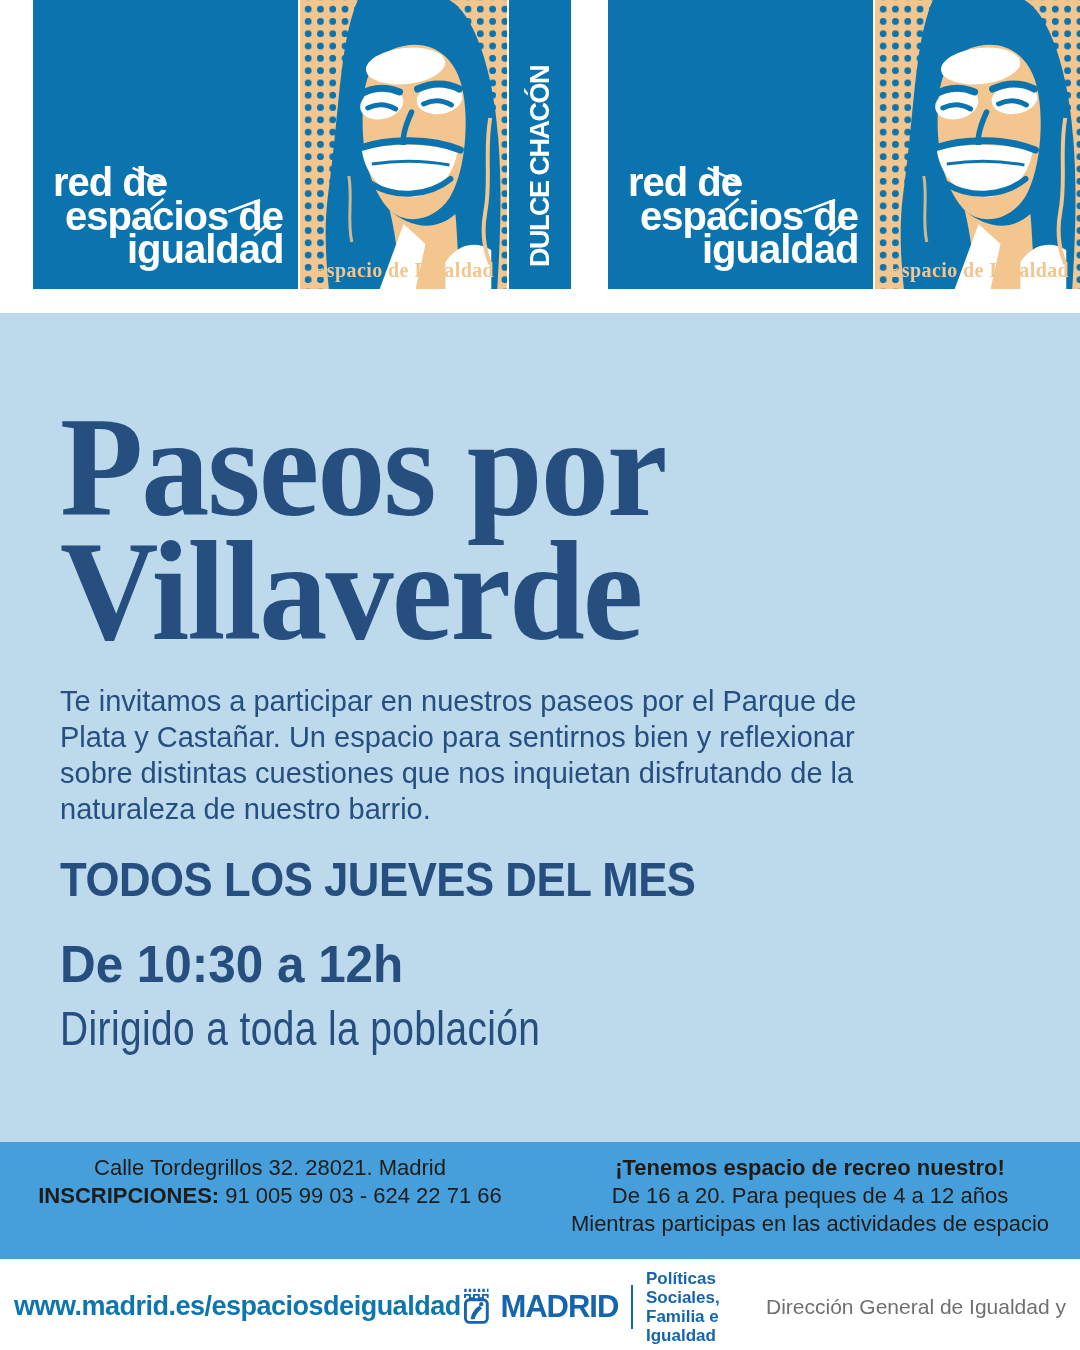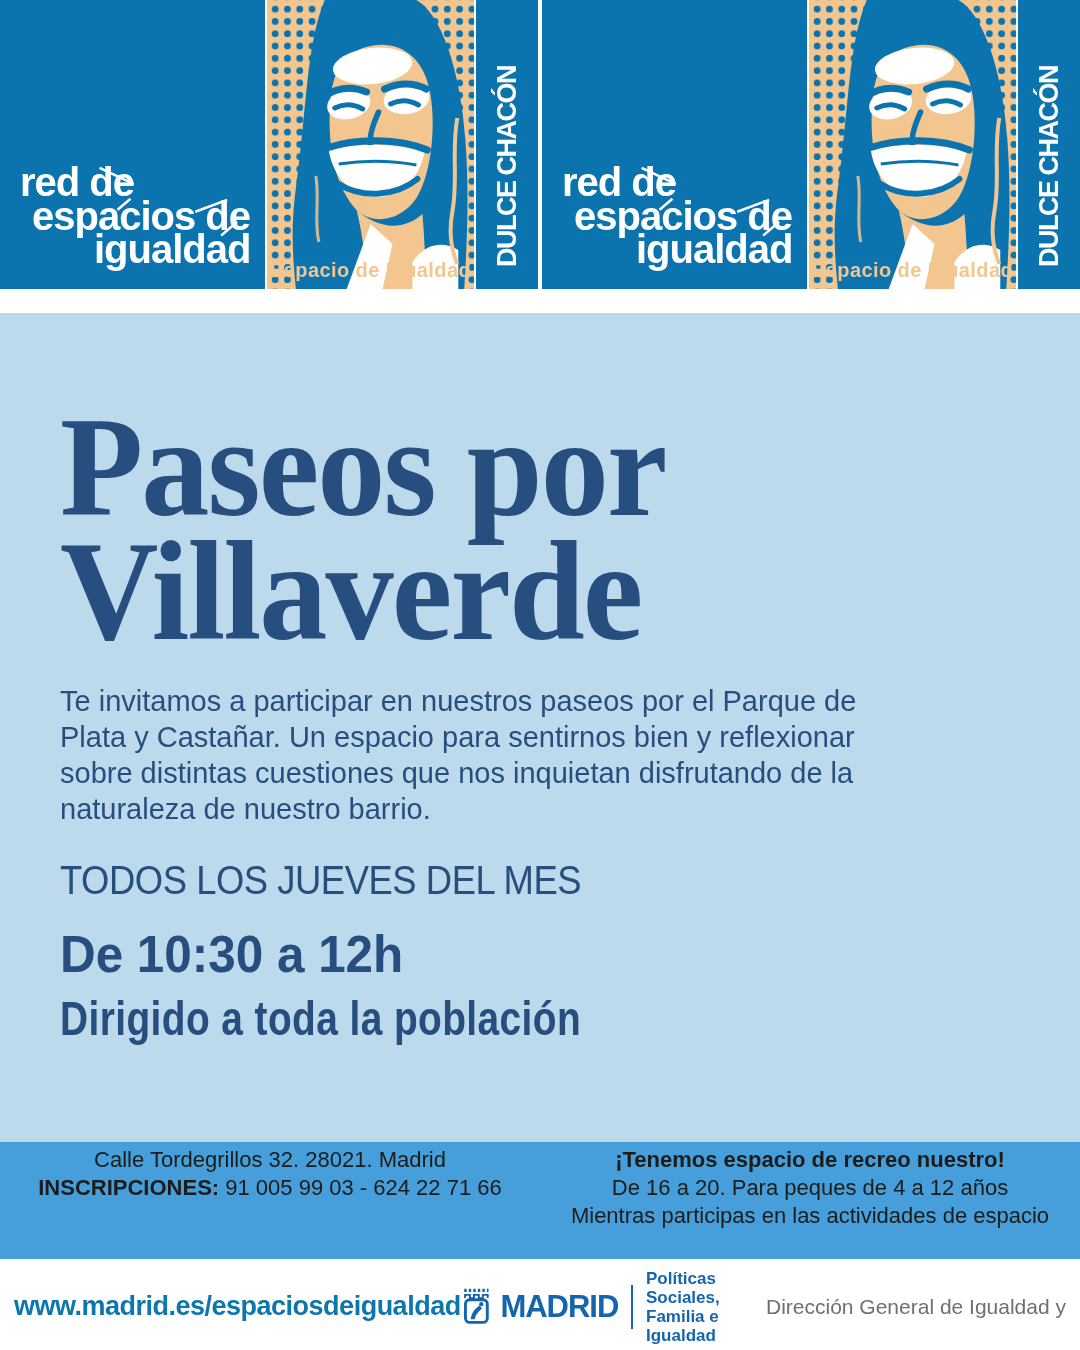--- a/index.html
+++ b/index.html
@@ -7,58 +7,58 @@
     --title-blue:#264f80; --footer-link-blue:#0e76ae; --madrid-blue:#1565ae;
     --gray:#6e6f71; --text-dark:#1c1c1a; --white:#ffffff;
   }
   *{margin:0;padding:0;box-sizing:border-box;}
   html,body{width:1080px;height:1350px;background:#fff;}
   body{font-family:"Liberation Sans","DejaVu Sans",sans-serif;overflow:hidden;}
   .poster{position:relative;width:1080px;height:1350px;background:#fff;}
 
   
   .header{position:absolute;top:0;left:0;width:1080px;height:289px;display:flex;gap:4px;background:#fff;}
-  .logo-block{width:538px;height:289px;display:flex;gap:2px;background:#fff;}
+  .logo-block{width:538px;height:289px;display:flex;gap:2px;background:#fff;margin-left:33px;}
   .logo-left{position:relative;width:266px;height:289px;background:var(--header-blue);overflow:hidden;}
   .logo-lines{position:absolute;inset:0;color:#fff;font-weight:bold;font-size:40px;letter-spacing:-1px;}
   .logo-l1{position:absolute;left:20px;top:160px;}
   .logo-l2{position:absolute;left:32px;top:194px;}
   .logo-l3{position:absolute;left:94px;top:227px;}
   .connectors{position:absolute;inset:0;width:100%;height:100%;}
 
   .portrait{position:relative;width:208px;height:289px;background-color:var(--tan);
     background-image:radial-gradient(circle,var(--header-blue) 3.2px,rgba(0,0,0,0) 3.8px);
-    background-size:12.3px 12.3px;background-position:2px 3px;overflow:hidden;}
+    background-size:12.3px 12.3px;background-position:2px 3px;overflow:hidden;font-family:Liberation Serif, serif;}
   .portrait svg{position:absolute;inset:0;width:100%;height:100%;}
   .espacio-label{position:absolute;left:0;right:0;bottom:7px;text-align:center;color:var(--tan);
     font-weight:bold;font-size:20px;letter-spacing:.4px;white-space:nowrap;z-index:2;}
 
   .strip{position:relative;width:62px;height:289px;background:var(--header-blue);}
   .vert-name{position:absolute;bottom:22px;left:50%;transform:translateX(-50%) rotate(180deg);
     writing-mode:vertical-rl;color:#fff;font-weight:bold;font-size:27px;letter-spacing:-1.5px;white-space:nowrap;}
 
   .white-gap{position:absolute;top:289px;left:0;width:1080px;height:24px;background:#fff;}
 
   
   .main{position:absolute;top:313px;left:0;width:1080px;height:829px;background:var(--light-blue);
     color:var(--title-blue);padding:92px 60px 0 60px;}
   .title{font-size:142px;line-height:124px;font-weight:bold;letter-spacing:-2px;margin-bottom:30px;font-family:Liberation Serif, serif;}
   .title span{display:inline-block;transform:scaleX(.96);transform-origin:0 50%;white-space:nowrap;}
   .para{font-size:29px;line-height:36px;font-weight:normal;margin-bottom:26px;}
-  .sched{font-size:40px;line-height:54px;font-weight:normal;margin-bottom:16px;}
+  .sched{font-size:48px;line-height:54px;font-weight:bold;margin-bottom:26px;}
   .sched span{display:inline-block;transform:scaleX(.91);transform-origin:0 50%;white-space:nowrap;letter-spacing:-.5px;}
   .time{font-size:52px;line-height:62px;font-weight:bold;margin-bottom:6px;}
   .time span{display:inline-block;transform:scaleX(.95);transform-origin:0 50%;white-space:nowrap;}
-  .aud{font-size:48px;line-height:56px;font-weight:bold;}
+  .aud{font-size:48px;line-height:56px;font-weight:normal;}
   .aud span{display:inline-block;transform:scaleX(.81);transform-origin:0 50%;white-space:nowrap;letter-spacing:.5px;}
 
   
   .band{position:absolute;top:1142px;left:0;width:1080px;height:117px;background:var(--band-blue);
     display:flex;color:var(--text-dark);}
-  .band-col{flex:1;text-align:center;padding-top:4px;font-size:22px;line-height:28px;}
+  .band-col{flex:1;text-align:center;padding-top:12px;font-size:22px;line-height:28px;}
   .bb{font-weight:bold;}
 
   
   .footer{position:absolute;top:1259px;left:0;width:1080px;height:91px;background:#fff;
     display:flex;align-items:center;justify-content:space-between;padding:6px 14px 2px 14px;}
   .site-url{color:var(--footer-link-blue);font-weight:bold;font-size:27px;letter-spacing:-.5px;white-space:nowrap;}
   .madrid-lockup{display:flex;align-items:center;gap:9px;}
   .madrid-word{color:var(--madrid-blue);font-weight:bold;font-size:31px;letter-spacing:-1px;}
   .vline{width:2px;height:44px;background:var(--madrid-blue);margin:0 4px;}
   .dept{color:var(--madrid-blue);font-weight:bold;font-size:17px;line-height:19px;}

